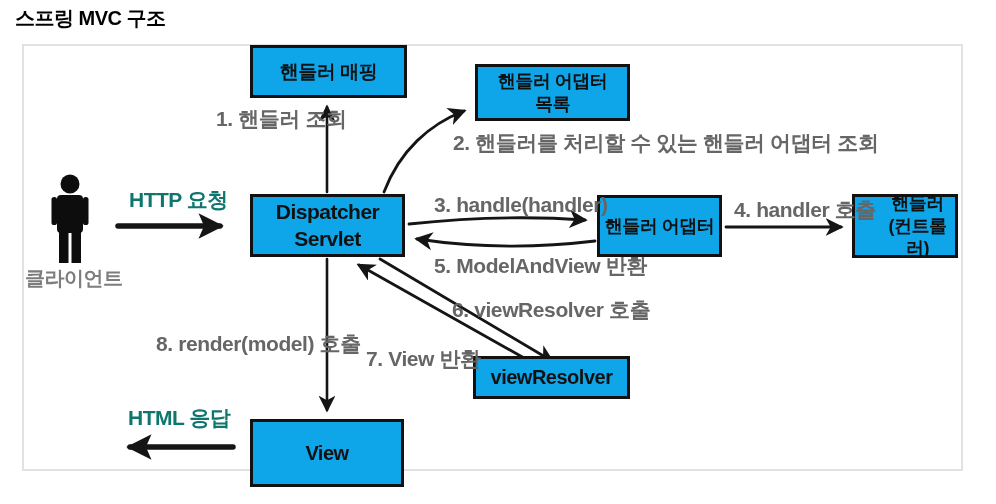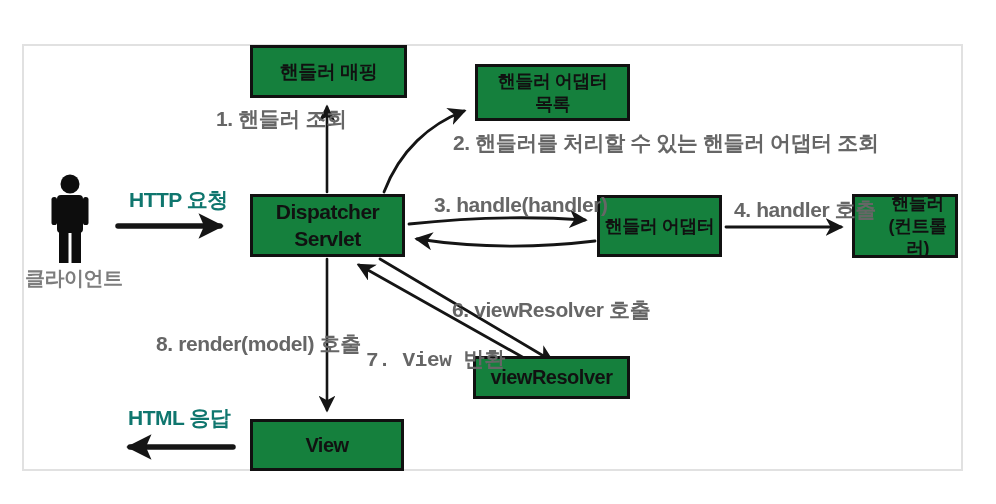--- a/index.html
+++ b/index.html
@@ -15,51 +15,52 @@
     font-size:20px;font-weight:700;color:#000000;
     letter-spacing:-0.5px;
   }
   .frame{
     position:absolute;left:22px;top:44px;width:941px;height:427px;
     border:2px solid #e1e1e1;box-sizing:border-box;background:#ffffff;
   }
   .layer{position:absolute;left:0;top:0;width:996px;height:504px;}
   .box{
     position:absolute;box-sizing:border-box;
-    border:3px solid #111111;background:#15803d;
+    border:3px solid #111111;background:#0ea5e9;
     display:flex;flex-direction:column;align-items:center;justify-content:center;
     font-weight:700;color:#111111;line-height:1.25;text-align:center;
     letter-spacing:-0.5px;
   }
   .box span{display:block;}
   .b-handler-mapping {left:250px;top:45px; width:157px;height:53px;font-size:19px;}
   .b-adapter-list    {left:475px;top:64px; width:155px;height:57px;font-size:18px;}
   .b-dispatcher      {left:250px;top:194px;width:155px;height:63px;font-size:21px;}
   .b-handler-adapter {left:597px;top:195px;width:125px;height:62px;font-size:18px;}
   .b-controller      {left:852px;top:194px;width:106px;height:64px;font-size:18px;padding-left:25px;}
   .b-view-resolver   {left:473px;top:356px;width:157px;height:43px;font-size:20px;}
-  .b-view            {left:250px;top:419px;width:154px;height:52px;font-size:20px;}
+  .b-view            {left:250px;top:419px;width:154px;height:68px;font-size:20px;}
   .step-label{
     position:absolute;font-size:21px;font-weight:700;color:#666666;
     white-space:nowrap;letter-spacing:-0.4px;
   }
   .io-label{
     position:absolute;font-size:21px;font-weight:700;color:#0f766e;
     white-space:nowrap;letter-spacing:-0.5px;
   }
   .actor-label{
     position:absolute;font-size:20px;font-weight:700;color:#7d7d7d;
     white-space:nowrap;letter-spacing:-0.5px;
   }
 </style>
 </head>
 <body>
 
 <div class="page">
 
+  <div class="page-title">스프링 MVC 구조</div>
 
   <div class="frame"></div>
 
   <svg class="layer" viewBox="0 0 996 504" aria-hidden="true">
     <defs>
       <marker id="ah" viewBox="0 0 10 10" refX="8.5" refY="5" markerWidth="6.5" markerHeight="6.5" orient="auto-start-reverse">
         <path d="M0,0 L10,5 L0,10 L2.8,5 Z" fill="#151515"></path>
       </marker>
       <marker id="ahb" viewBox="0 0 10 10" refX="8.5" refY="5" markerWidth="4.6" markerHeight="4.6" orient="auto-start-reverse">
         <path d="M0,0 L10,5 L0,10 L2.2,5 Z" fill="#151515"></path>
@@ -118,20 +119,21 @@
 
   <div class="box b-view">
     <span>View</span>
   </div>
 
   <div class="io-label" style="left:129px;top:186px;">HTTP 요청</div>
   <div class="step-label" style="left:216px;top:105px;">1. 핸들러 조회</div>
   <div class="step-label" style="left:453px;top:129px;">2. 핸들러를 처리할 수 있는 핸들러 어댑터 조회</div>
   <div class="step-label" style="left:434px;top:193px;">3. handle(handler)</div>
   <div class="step-label" style="left:734px;top:196px;">4. handler 호출</div>
+  <div class="step-label" style="left:434px;top:252px;">5. ModelAndView 반환</div>
   <div class="step-label" style="left:452px;top:296px;">6. viewResolver 호출</div>
-  <div class="step-label" style="left:366px;top:345px;font-family:Liberation Mono, monospace;">7. View 반환</div>
+  <div class="step-label" style="left:366px;top:345px;">7. View 반환</div>
   <div class="step-label" style="left:156px;top:330px;">8. render(model) 호출</div>
   <div class="io-label" style="left:128px;top:404px;">HTML 응답</div>
 
   <div class="actor-label" style="left:25px;top:265px;">클라이언트</div>
 
 </div>
 
 </body></html>

